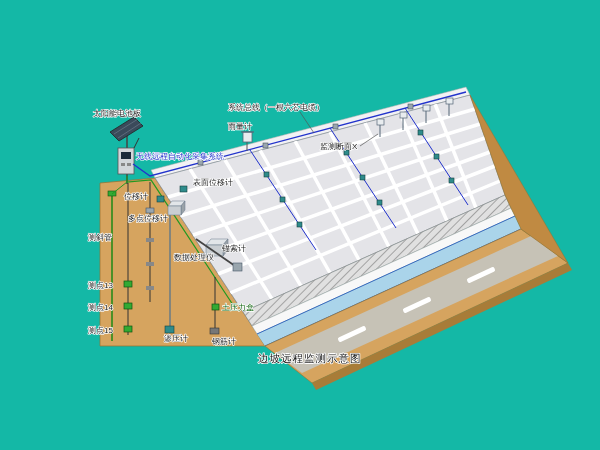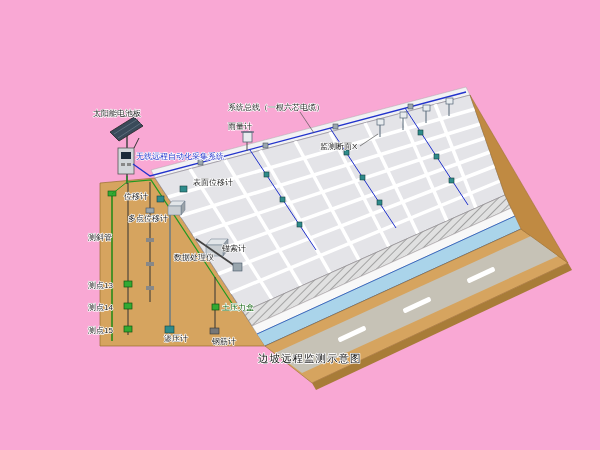--- a/index.html
+++ b/index.html
@@ -1,16 +1,16 @@
 <!DOCTYPE html>
 <html><head>
 <meta charset="utf-8">
 <style>
   html,body{margin:0;padding:0;background:#ffffff;}
-  #canvas{position:relative;width:600px;height:450px;background:#f9a8d4;overflow:hidden;margin:0;}
+  #canvas{position:relative;width:600px;height:450px;background:#14b8a6;overflow:hidden;margin:0;}
   svg{position:absolute;left:0;top:0;}
   .lbl{font-family:"Liberation Sans",sans-serif;font-size:8px;fill:#222222;
        paint-order:stroke;stroke:#ffffff;stroke-width:1.4px;stroke-linejoin:round;}
   .lbl-blue{fill:#2233cc;}
   .lbl-green{fill:#116611;}
   .caption{font-family:"Liberation Sans",sans-serif;font-size:10.5px;fill:#111111;
        paint-order:stroke;stroke:#ffffff;stroke-width:1.6px;stroke-linejoin:round;letter-spacing:1px;}
   .leader{stroke:#555555;stroke-width:0.7;}
 </style>
 </head>

